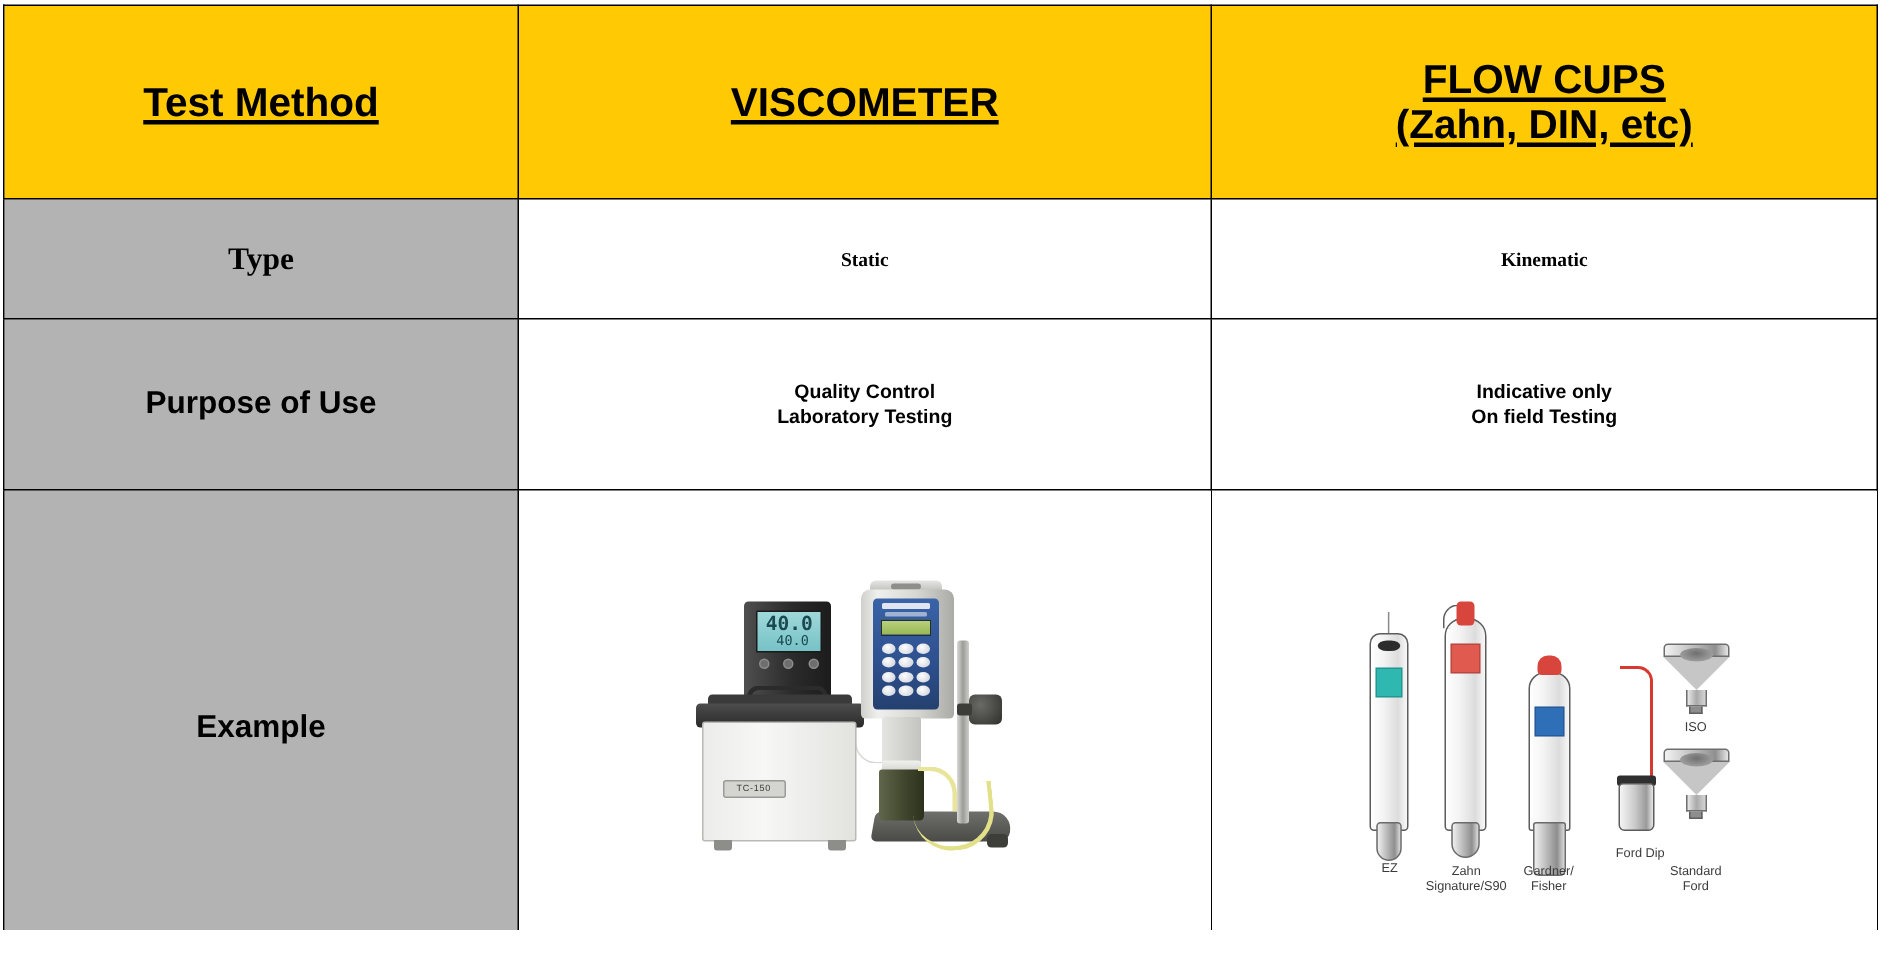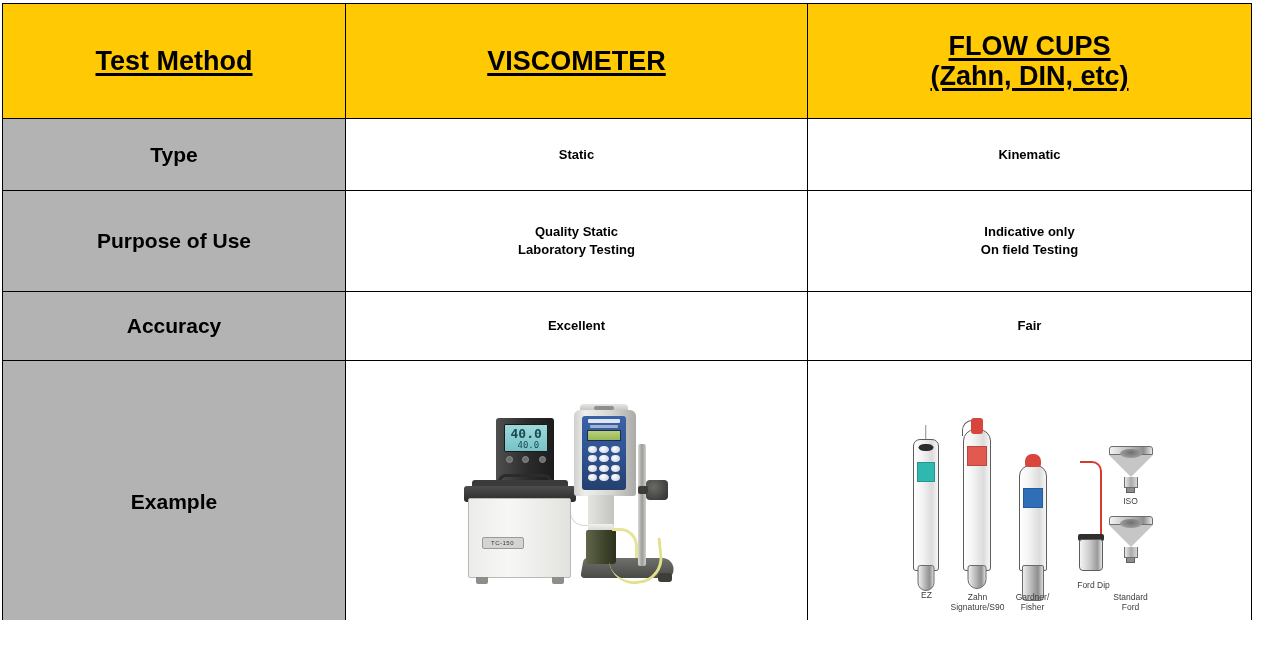--- a/index.html
+++ b/index.html
@@ -55,21 +55,21 @@
     font-size: 21px;
     font-weight: bold;
   }
   td.val {
     background: #ffffff;
     font-size: 13px;
     font-weight: bold;
     line-height: 1.35;
   }
   td.val.small { font-size: 17.5px; }
-  tr.r-type td { height: 55px; }
+  tr.r-type td { height: 55px; font-family: Liberation Serif, serif; }
   tr.r-principle td { height: 78px; }
   tr.r-units td { height: 78px; }
   tr.r-purpose td { height: 78px; }
   tr.r-accuracy td { height: 53px; }
   tr.r-example td { height: 219px; padding: 0; }
   tr.r-example td.label { font-size: 21px; }
 
   td.imgcell {
     position: relative;
     background: #ffffff;
@@ -413,34 +413,29 @@
         <td class="label">Type</td>
         <td class="val">Static</td>
         <td class="val">Kinematic</td>
       </tr>
 
 
 
       <tr class="r-purpose">
         <td class="label">Purpose of Use</td>
         <td class="val">
-          <span>Quality Static</span><br>
+          <span>Quality Control</span><br>
           <span>Laboratory Testing</span>
         </td>
         <td class="val">
           <span>Indicative only</span><br>
           <span>On field Testing</span>
         </td>
       </tr>
 
-      <tr class="r-accuracy">
-        <td class="label">Accuracy</td>
-        <td class="val">Excellent</td>
-        <td class="val">Fair</td>
-      </tr>
 
       <tr class="r-example">
         <td class="label">Example</td>
 
         <td class="imgcell">
           <div class="figwrap">
             <div class="visc">
               <div class="wire"></div>
 
               <div class="ctrl-body"></div>

